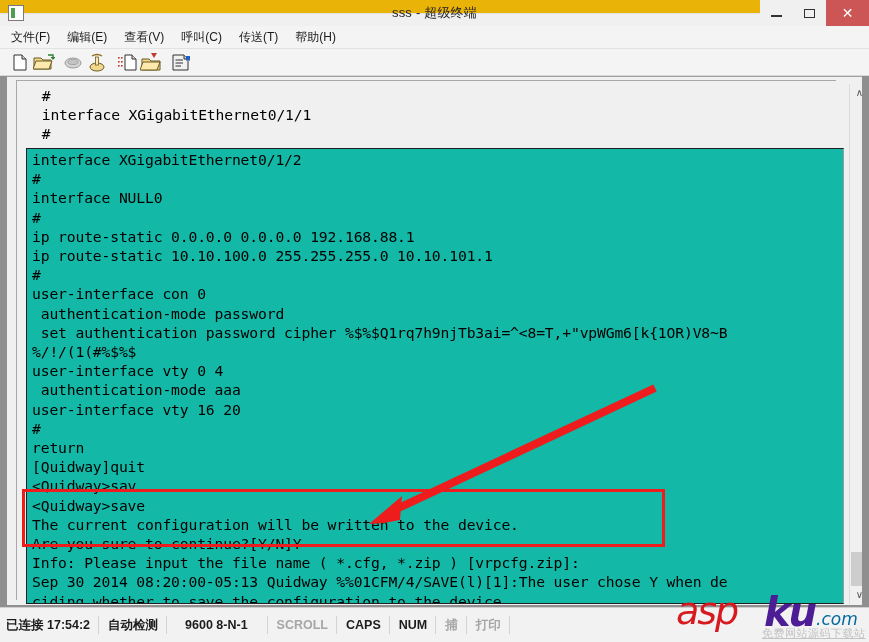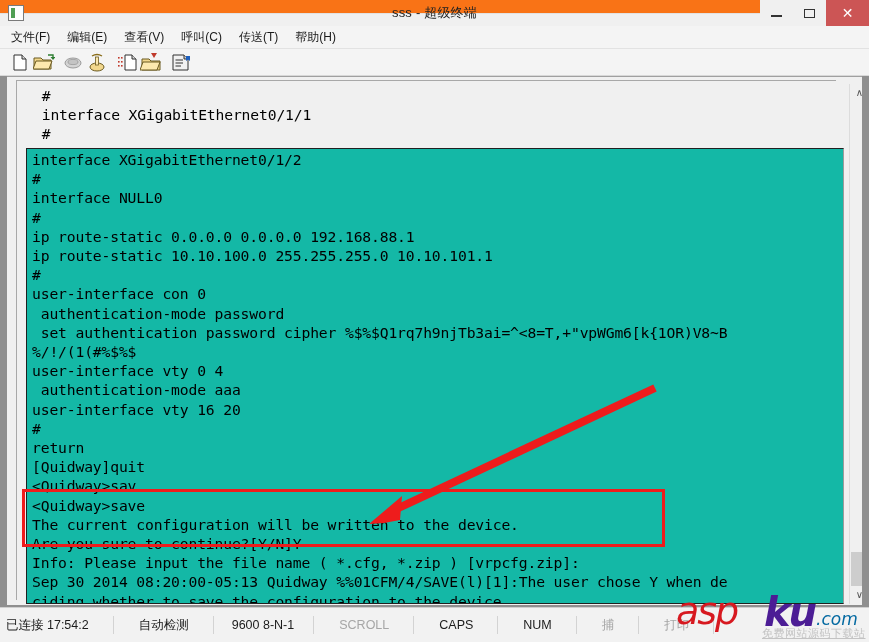--- a/index.html
+++ b/index.html
@@ -16,21 +16,21 @@
     height: 642px;
     background: #f0f0f0;
     box-sizing: border-box;
   }
 
   
   .titlebar {
     position: absolute;
     left: 0; top: 0;
     width: 869px; height: 14px;
-    background: #f97316;
+    background: #eab308;
     border-bottom: 1px solid #e2e2e2;
     box-sizing: border-box;
   }
   .title-icon {
     position: absolute;
     left: 8px; top: 5px;
     width: 16px; height: 16px;
     background: #fdfdfd;
     border: 1px solid #7a7a7a;
     box-sizing: border-box;
@@ -251,25 +251,26 @@
     width: 869px; height: 35px;
     background: #f2f2f2;
     border-top: 1px solid #cfcfcf;
     box-sizing: border-box;
     display: flex;
     align-items: center;
   }
   .sb-cell {
     font-size: 12.5px;
     color: #1c1c1c;
-    padding: 0 25px;
+    padding: 0 9px;
     height: 22px;
     line-height: 22px;
     white-space: nowrap;
     position: relative;
+    font-weight: bold;
   }
   .sb-cell.dim { color: #a6a6a6; }
   .sb-cell.sep::after {
     content: "";
     position: absolute;
     right: 0; top: 2px;
     width: 1px; height: 18px;
     background: #d3d3d3;
   }
   .sb-pad { padding-left: 6px; }

